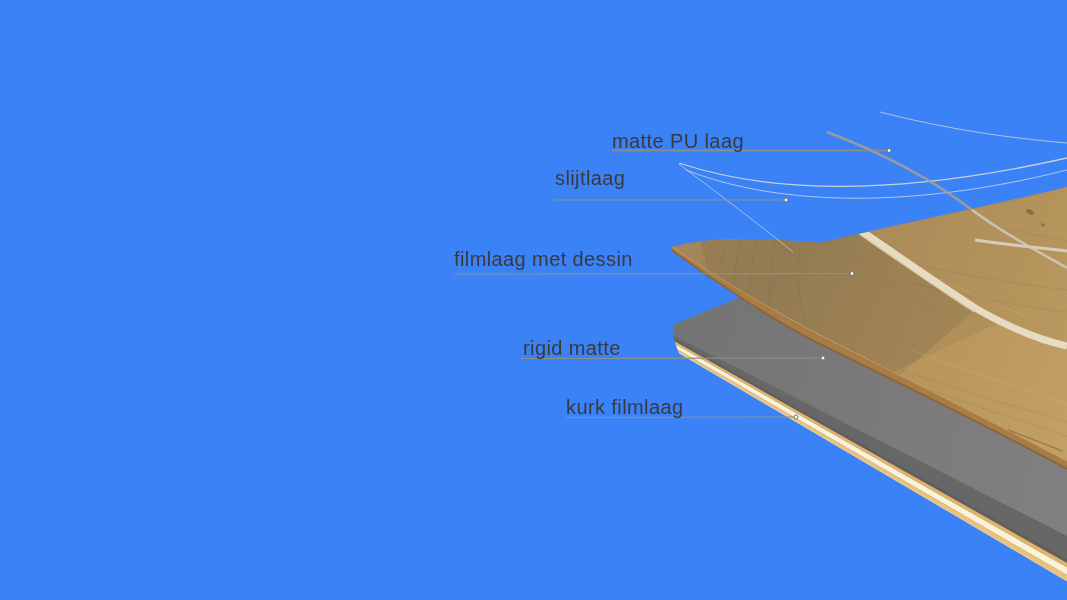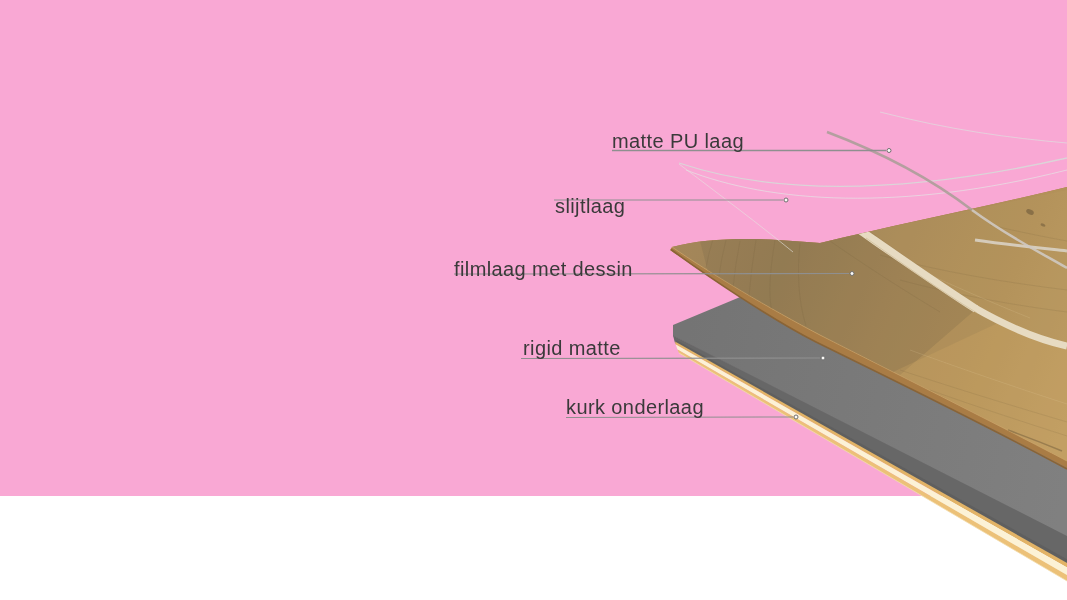--- a/index.html
+++ b/index.html
@@ -1,31 +1,31 @@
 <!DOCTYPE html>
 <html style="--label-text: #3a3a3a; --leader-line: #8f8f8f; --wood-main: #ab8c58; --wood-light: #c2a46c; --wood-dark: #8d7750; --wood-edge: #a97c45; --plank-groove: #e7dbc2; --board-top: #7c7c7c; --board-front: #676767; --cork-gold: #e9bd72; --cork-light: #fcf2d6; --sheet-edge: #a89e95;"><head>
 <meta charset="utf-8">
 <style>
   html,body{margin:0;padding:0;background:#fff;}
   body{width:1067px;height:600px;overflow:hidden;position:relative;
        font-family:"Liberation Sans",sans-serif;}
-  .stage{position:absolute;inset:0;width:1067px;height:496px;background:#f9a8d4;}
+  .stage{position:absolute;inset:0;width:1067px;height:600px;background:#3b82f6;}
   svg.illustration{position:absolute;left:0;top:0;width:1067px;height:600px;display:block;}
   .diagram-label{
     position:absolute;
     font-size:20px;
     font-weight:400;
     letter-spacing:.4px;
     color:var(--label-text,#3a3a3a);
     white-space:nowrap;
     line-height:20px;
   }
   #label-matte-pu   {left:612px;top:131px;}
-  #label-slijtlaag  {left:555px;top:196px;}
-  #label-filmlaag   {left:454px;top:259px;}
+  #label-slijtlaag  {left:555px;top:168px;}
+  #label-filmlaag   {left:454px;top:249px;}
   #label-rigid      {left:523px;top:338px;}
   #label-kurk       {left:566px;top:397px;}
 
   .leader{stroke:var(--leader-line,#8f8f8f);fill:none;}
   .leader-dot{fill:#fbfaf8;stroke:#6f6f6f;stroke-width:1;}
 </style>
 </head>
 <body>
 
 <div class="stage">
@@ -140,15 +140,15 @@
 
       <line class="leader" x1="566" y1="417.5" x2="793" y2="417" stroke-width="1.1" stroke="#757575"></line>
       <circle class="leader-dot" cx="796" cy="417" r="2"></circle>
     </g>
   </svg>
 
   <div id="label-matte-pu" class="diagram-label">matte PU laag</div>
   <div id="label-slijtlaag" class="diagram-label">slijtlaag</div>
   <div id="label-filmlaag" class="diagram-label">filmlaag met dessin</div>
   <div id="label-rigid" class="diagram-label">rigid matte</div>
-  <div id="label-kurk" class="diagram-label">kurk onderlaag</div>
+  <div id="label-kurk" class="diagram-label">kurk filmlaag</div>
 
 </div>
 
 </body></html>

